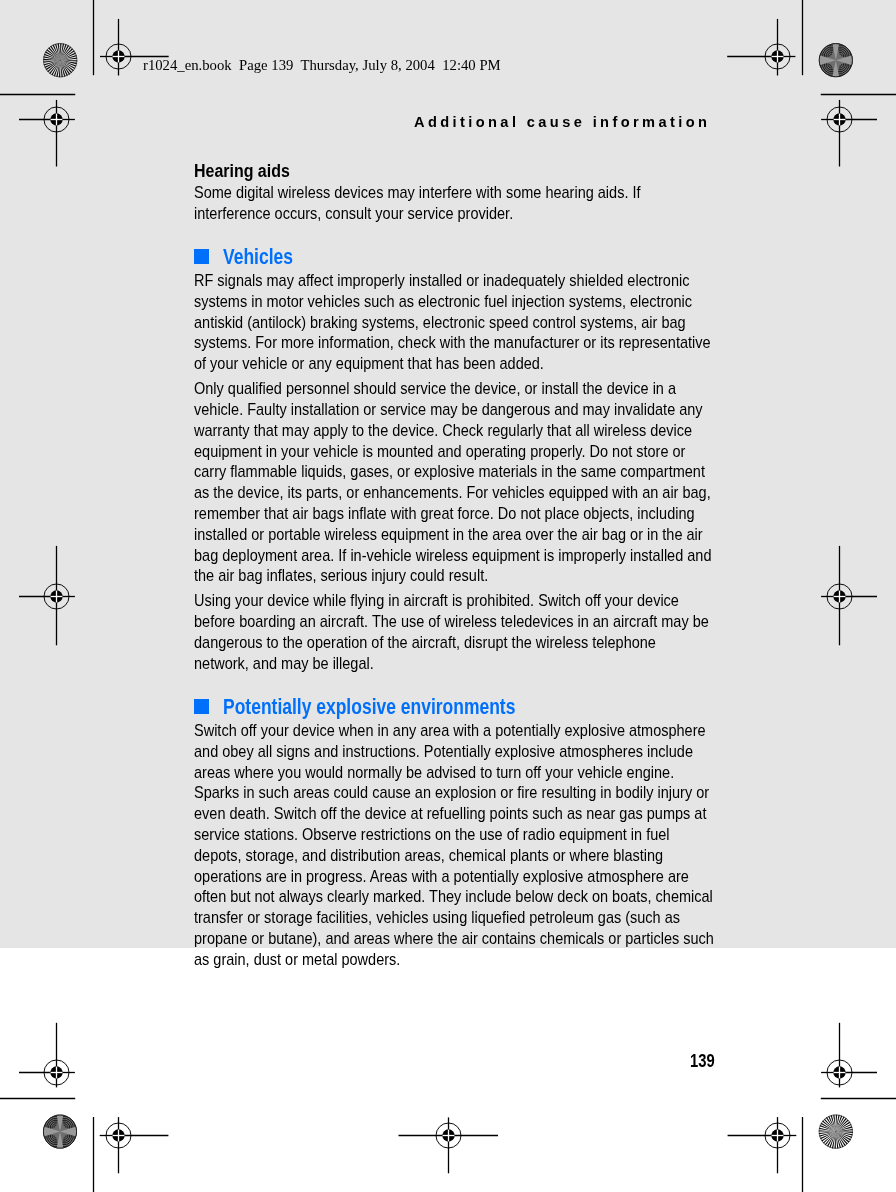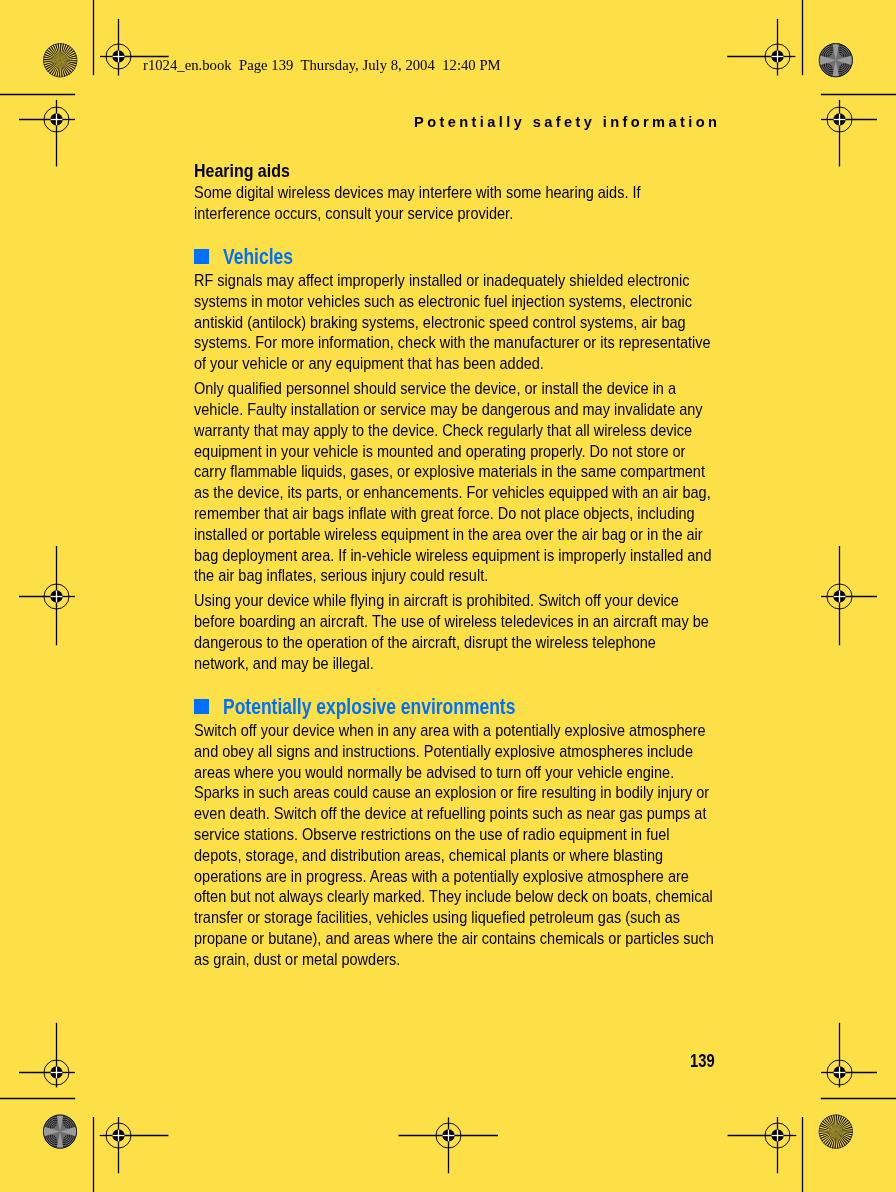--- a/index.html
+++ b/index.html
@@ -1,19 +1,19 @@
 <!DOCTYPE html>
 <html><head>
 <meta charset="utf-8">
 <title>r1024_en.book Page 139</title>
 <style>
   html,body{margin:0;padding:0;background:#fff;}
   body{width:896px;height:1192px;overflow:hidden;
        font-family:"Liberation Sans", sans-serif;}
-  .page{position:relative;width:896px;height:1192px;background:#fde047;}
+  .page{position:relative;width:896px;height:948px;background:#e5e5e5;}
 
   
   .filehdr{position:absolute;font-family:"Liberation Serif", serif;font-size:15px;
            color:#000;white-space:pre;transform-origin:0 0;}
   .runhead{position:absolute;font-family:"Liberation Sans", sans-serif;font-weight:bold;
            font-size:14.6px;letter-spacing:3.4px;color:#000;white-space:pre;
            transform-origin:0 0;}
 
   
   .tx{position:absolute;white-space:pre;transform-origin:0 0;color:#000;
@@ -335,21 +335,21 @@
           <path d="M835.8 1131.6L849.553 1121.608A17 17 0 0 1 850.295 1122.718Z" fill="#0a0a0a"></path>
           <path d="M835.8 1131.6L850.947 1123.882A17 17 0 0 1 851.506 1125.094Z" fill="#0a0a0a"></path>
           <path d="M835.8 1131.6L851.968 1126.347A17 17 0 0 1 852.330 1127.631Z" fill="#0a0a0a"></path>
           <path d="M835.8 1131.6L852.591 1128.941A17 17 0 0 1 852.748 1130.266Z" fill="#0a0a0a"></path>
           <circle cx="835.8" cy="1131.6" r="16.7" fill="none" stroke="#2a2a2a" stroke-width="0.7"></circle>
           <circle cx="835.8" cy="1131.6" r="0.55" fill="#2e2e2e"></circle>
         </g>
       </svg>
     </div>
   <div class="filehdr" style="left:142.8px;top:57.6px;line-height:15px;transform:scaleX(0.981);transform-origin:0 0;">r1024_en.book  Page 139  Thursday, July 8, 2004  12:40 PM</div>
-  <div class="runhead" style="left:414.0px;top:114.5px;line-height:14.6px;">Potentially safety information</div>
+  <div class="runhead" style="left:414.0px;top:114.5px;line-height:14.6px;">Additional cause information</div>
   <div id="col">
       <div class="tx h3" style="left: 193.9px; top: 161.686px; line-height: 18.8px; transform: scaleX(0.85); transform-origin: 0px 0px;">Hearing aids</div>
       <div class="tx body" style="left: 193.9px; top: 184.109px; line-height: 17px; transform: scaleX(0.853); transform-origin: 0px 0px;">Some digital wireless devices may interfere with some hearing aids. If</div>
       <div class="tx body" style="left: 193.9px; top: 204.91px; line-height: 17px; transform: scaleX(0.853); transform-origin: 0px 0px;">interference occurs, consult your service provider.</div>
       <div class="sq" style="left: 193.9px; top: 249px; width: 15px; height: 15.2px; background: rgb(0, 112, 250);"></div>
       <div class="tx h2" style="left: 223.4px; top: 245.846px; line-height: 21.8px; transform: scaleX(0.802); transform-origin: 0px 0px; color: rgb(0, 112, 250);">Vehicles</div>
       <div class="tx body" style="left: 193.9px; top: 272.01px; line-height: 17px; transform: scaleX(0.853); transform-origin: 0px 0px;">RF signals may affect improperly installed or inadequately shielded electronic</div>
       <div class="tx body" style="left: 193.9px; top: 292.81px; line-height: 17px; transform: scaleX(0.853); transform-origin: 0px 0px;">systems in motor vehicles such as electronic fuel injection systems, electronic</div>
       <div class="tx body" style="left: 193.9px; top: 313.61px; line-height: 17px; transform: scaleX(0.853); transform-origin: 0px 0px;">antiskid (antilock) braking systems, electronic speed control systems, air bag</div>
       <div class="tx body" style="left: 193.9px; top: 334.409px; line-height: 17px; transform: scaleX(0.853); transform-origin: 0px 0px;">systems. For more information, check with the manufacturer or its representative</div>

